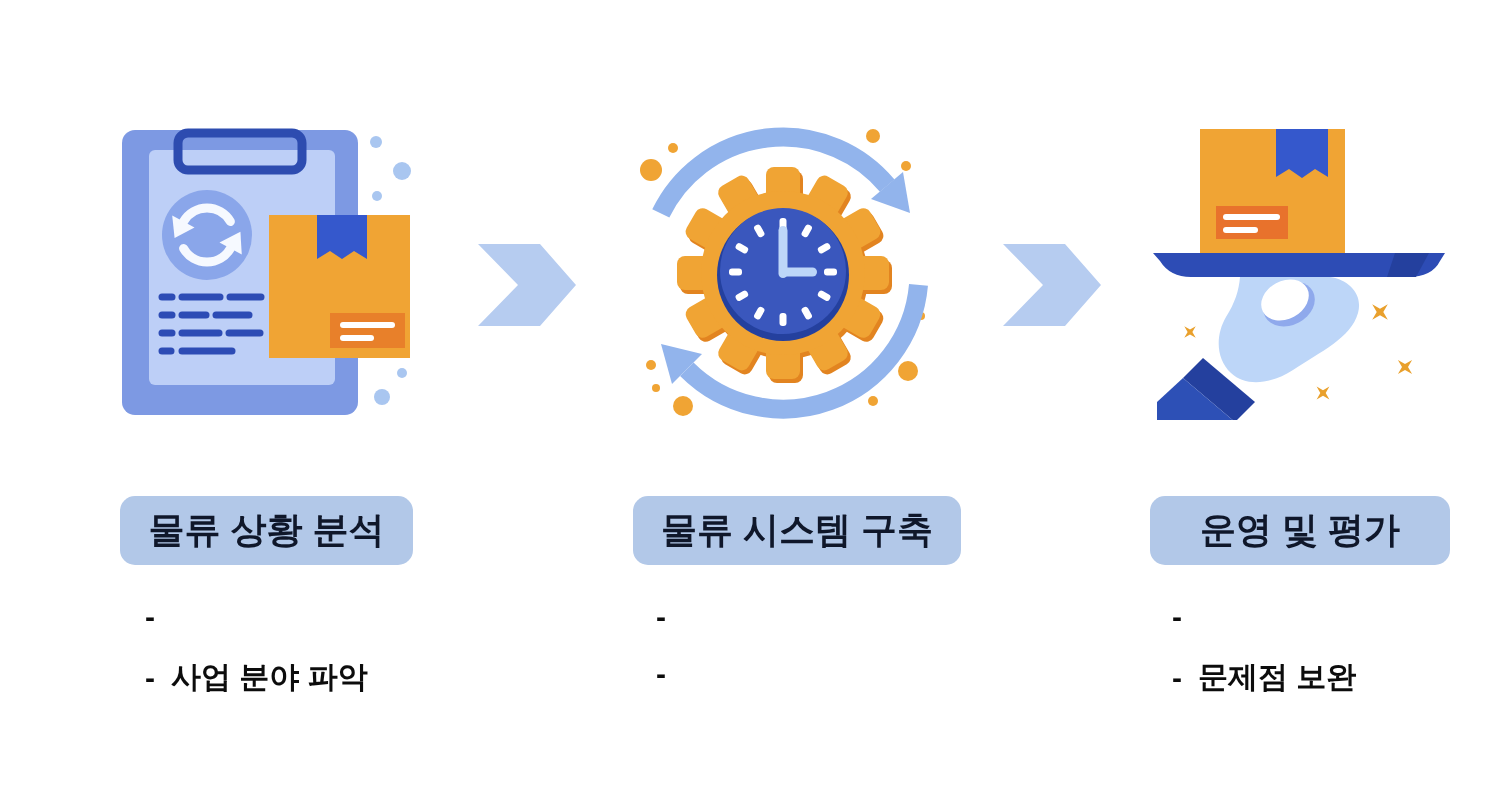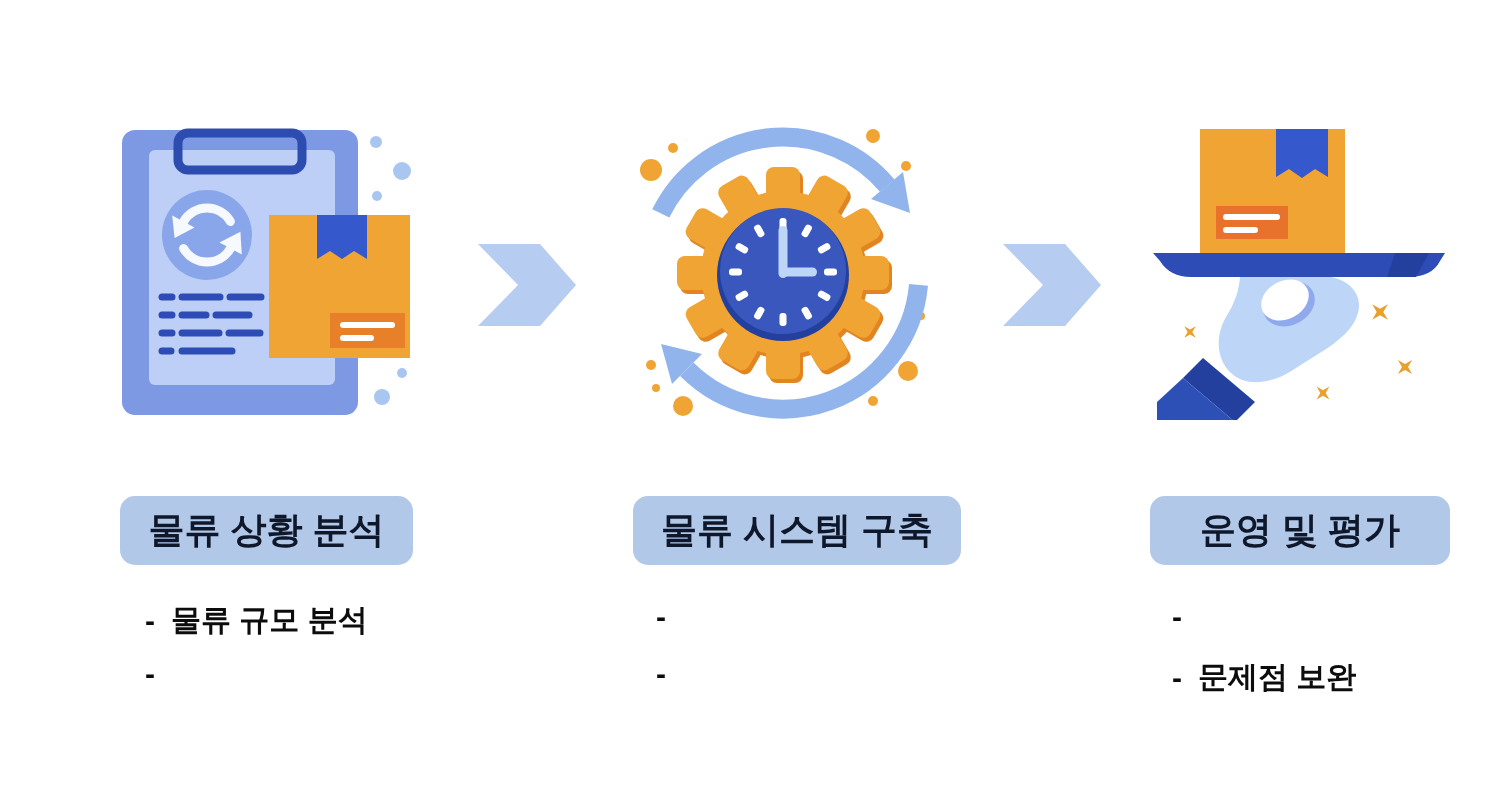--- a/index.html
+++ b/index.html
@@ -174,24 +174,24 @@
   </svg>
   <svg class="chevron" style="left:1003px;top:244px" viewBox="0 0 100 82">
     <polygon points="0,0 62,0 98,41 62,82 0,82 40,41" fill="#B6CCF0"></polygon>
   </svg>
 
   <div class="step-title" style="left:120px;top:496px;width:293px">
     <span>물류 상황 분석</span>
   </div>
   <div class="bullet-line" style="left:145px;top:600px">
     <span class="bullet-dash">-</span>
-    <span>물류 규모 분석</span>
   </div>
   <div class="bullet-line" style="left:145px;top:657px">
     <span class="bullet-dash">-</span>
+    <span>사업 분야 파악</span>
   </div>
 
   <div class="step-title" style="left:633px;top:496px;width:328px">
     <span>물류 시스템 구축</span>
   </div>
   <div class="bullet-line" style="left:656px;top:600px">
     <span class="bullet-dash">-</span>
   </div>
   <div class="bullet-line" style="left:656px;top:657px">
     <span class="bullet-dash">-</span>

